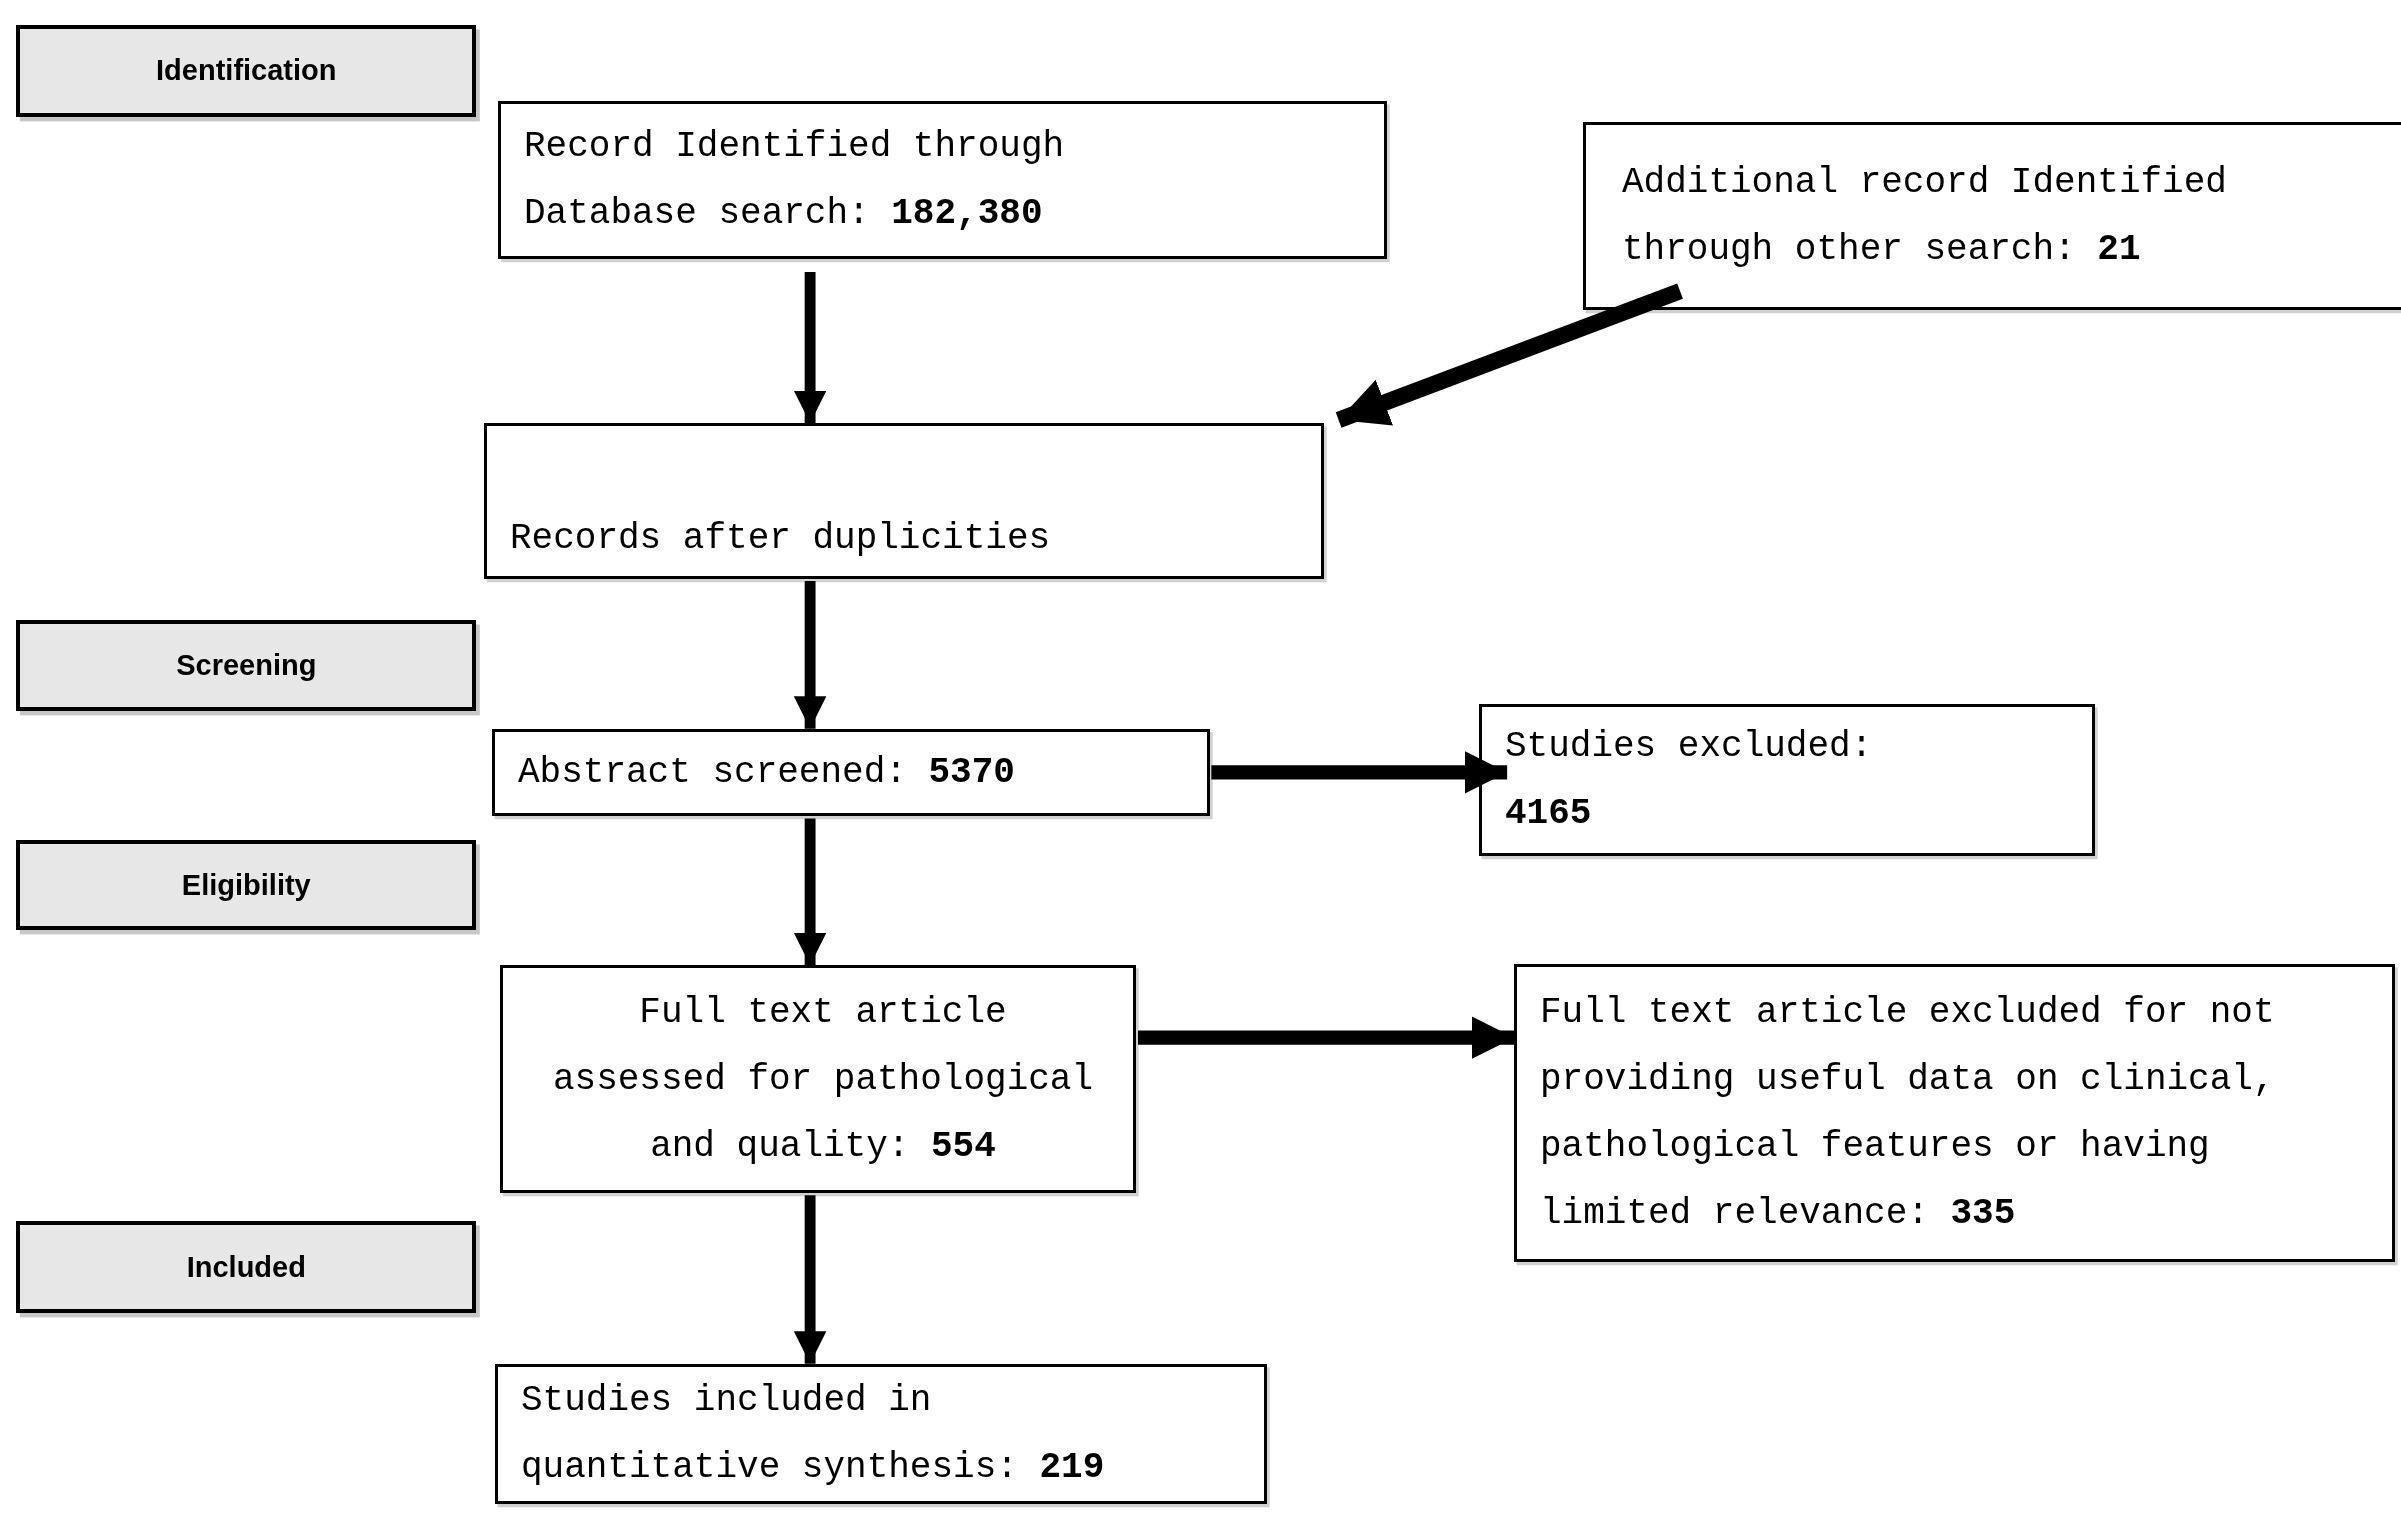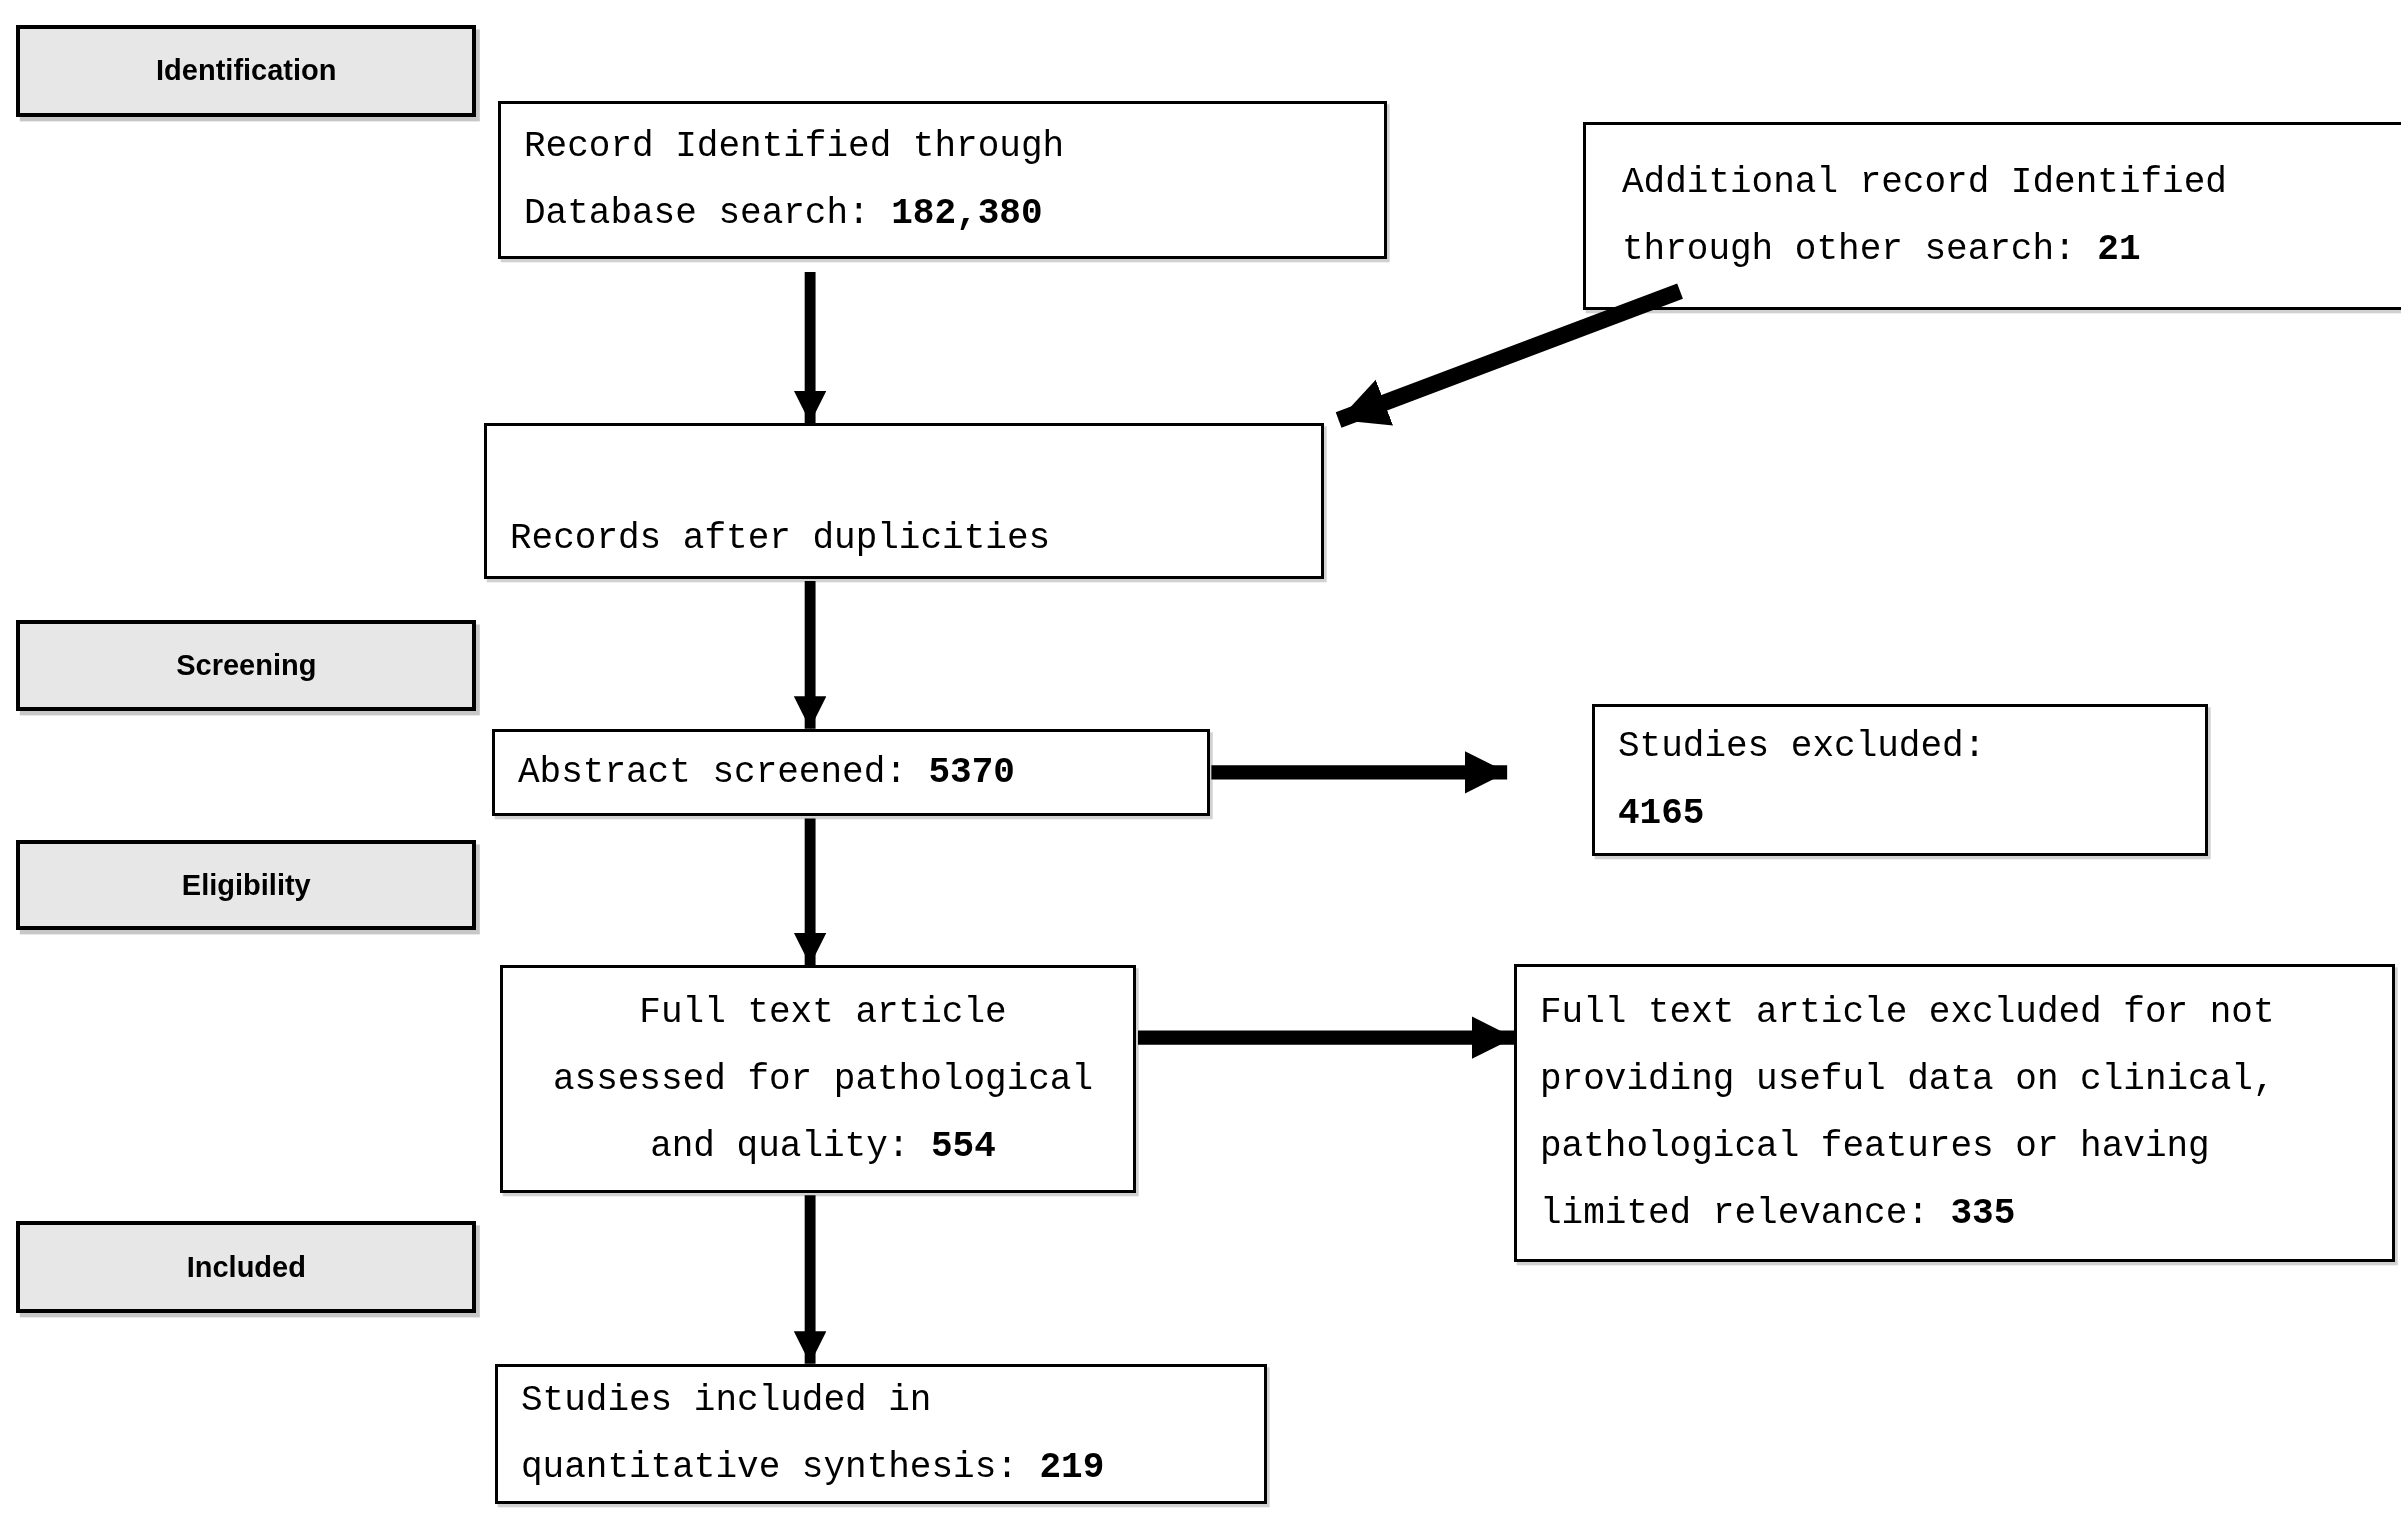--- a/index.html
+++ b/index.html
@@ -76,21 +76,21 @@
   </div>
 
   <div class="fbox" style="left:484px;top:423px;width:840px;height:156px;justify-content:flex-end;">
     <span class="line">Records after duplicities</span>
   </div>
 
   <div class="fbox" style="left:492px;top:729px;width:718px;height:87px;">
     <span class="line"><span>Abstract screened:</span> <b class="val">5370</b></span>
   </div>
 
-  <div class="fbox" style="left:1592px;top:704px;width:616px;height:152px;">
+  <div class="fbox" style="left:1479px;top:704px;width:616px;height:152px;">
     <span class="line">Studies excluded:</span>
     <b class="line val">4165</b>
   </div>
 
   <div class="fbox" style="left:500px;top:965px;width:636px;height:228px;align-items:center;">
     <span class="line">Full text article</span>
     <span class="line">assessed for pathological</span>
     <span class="line"><span>and quality:</span> <b class="val">554</b></span>
   </div>
 

